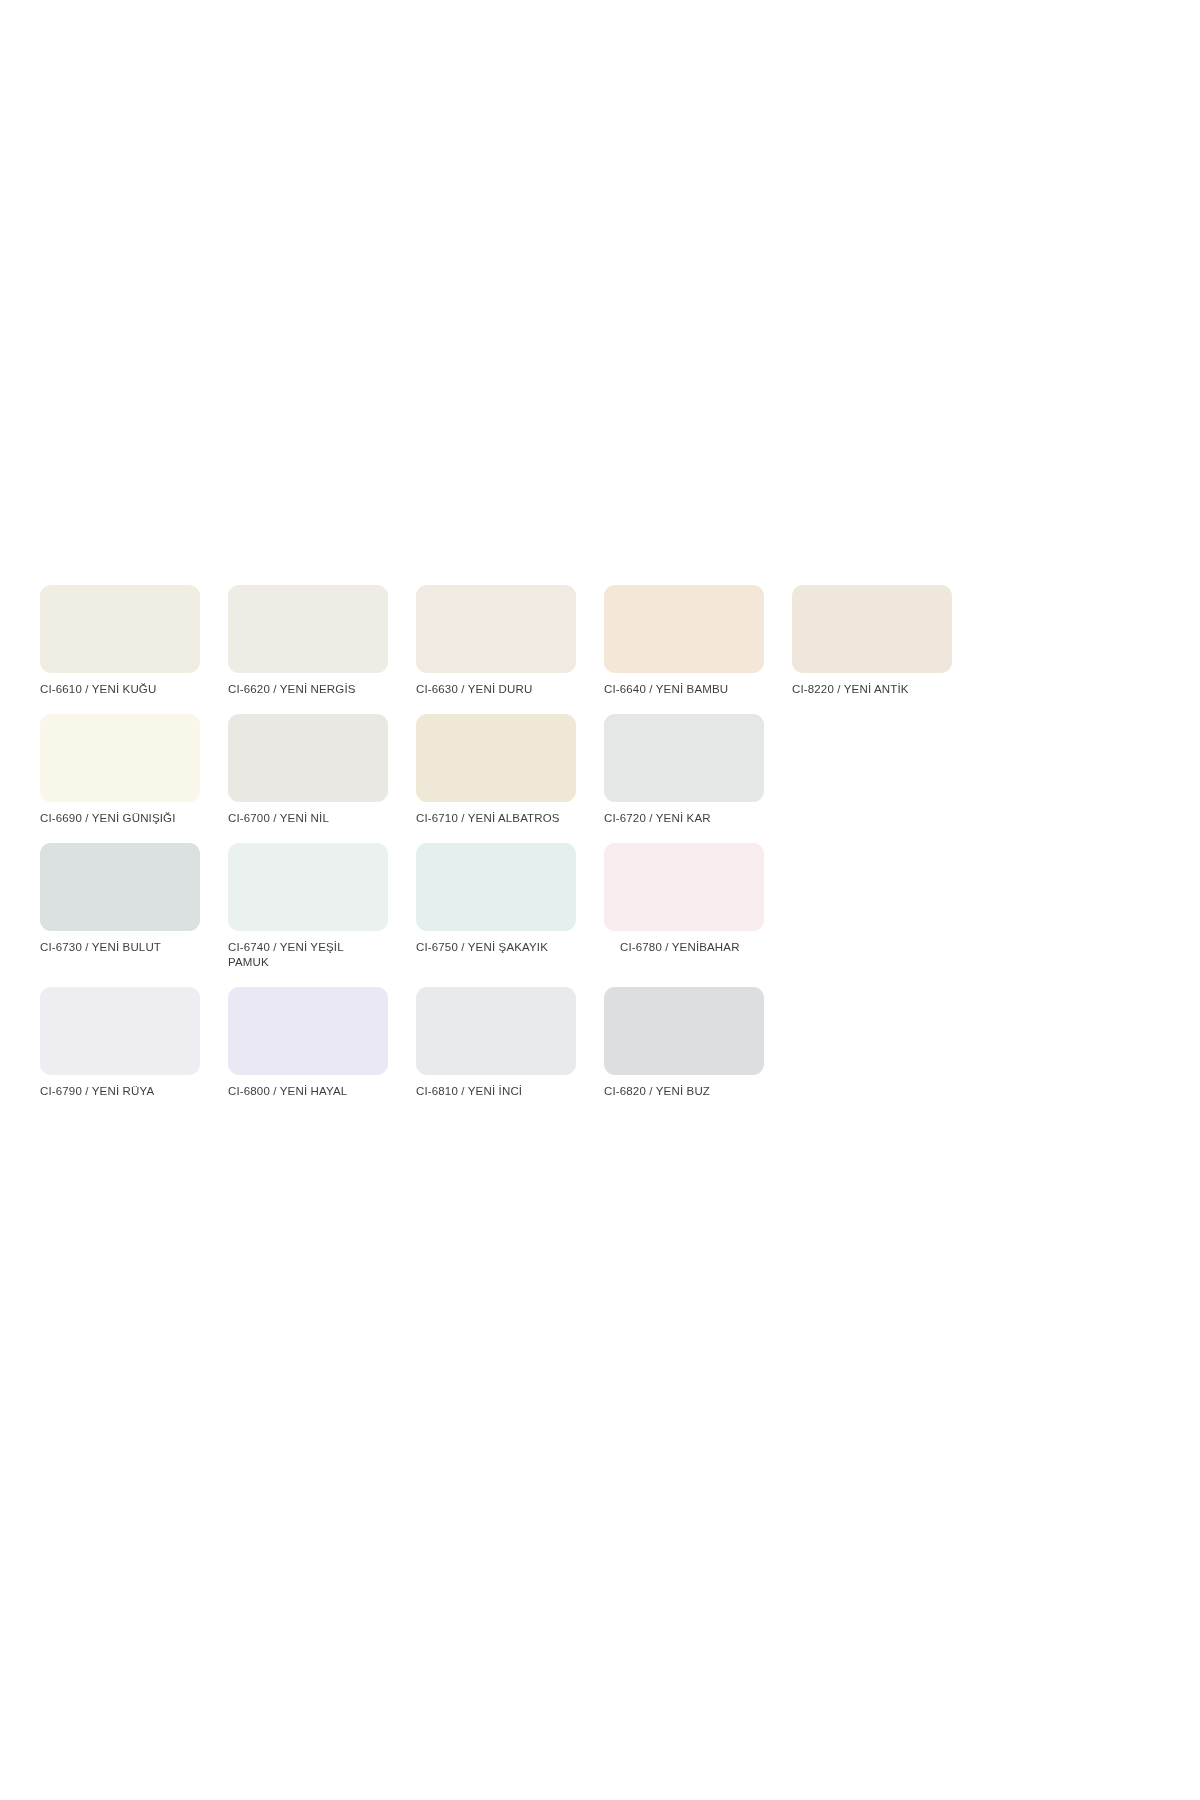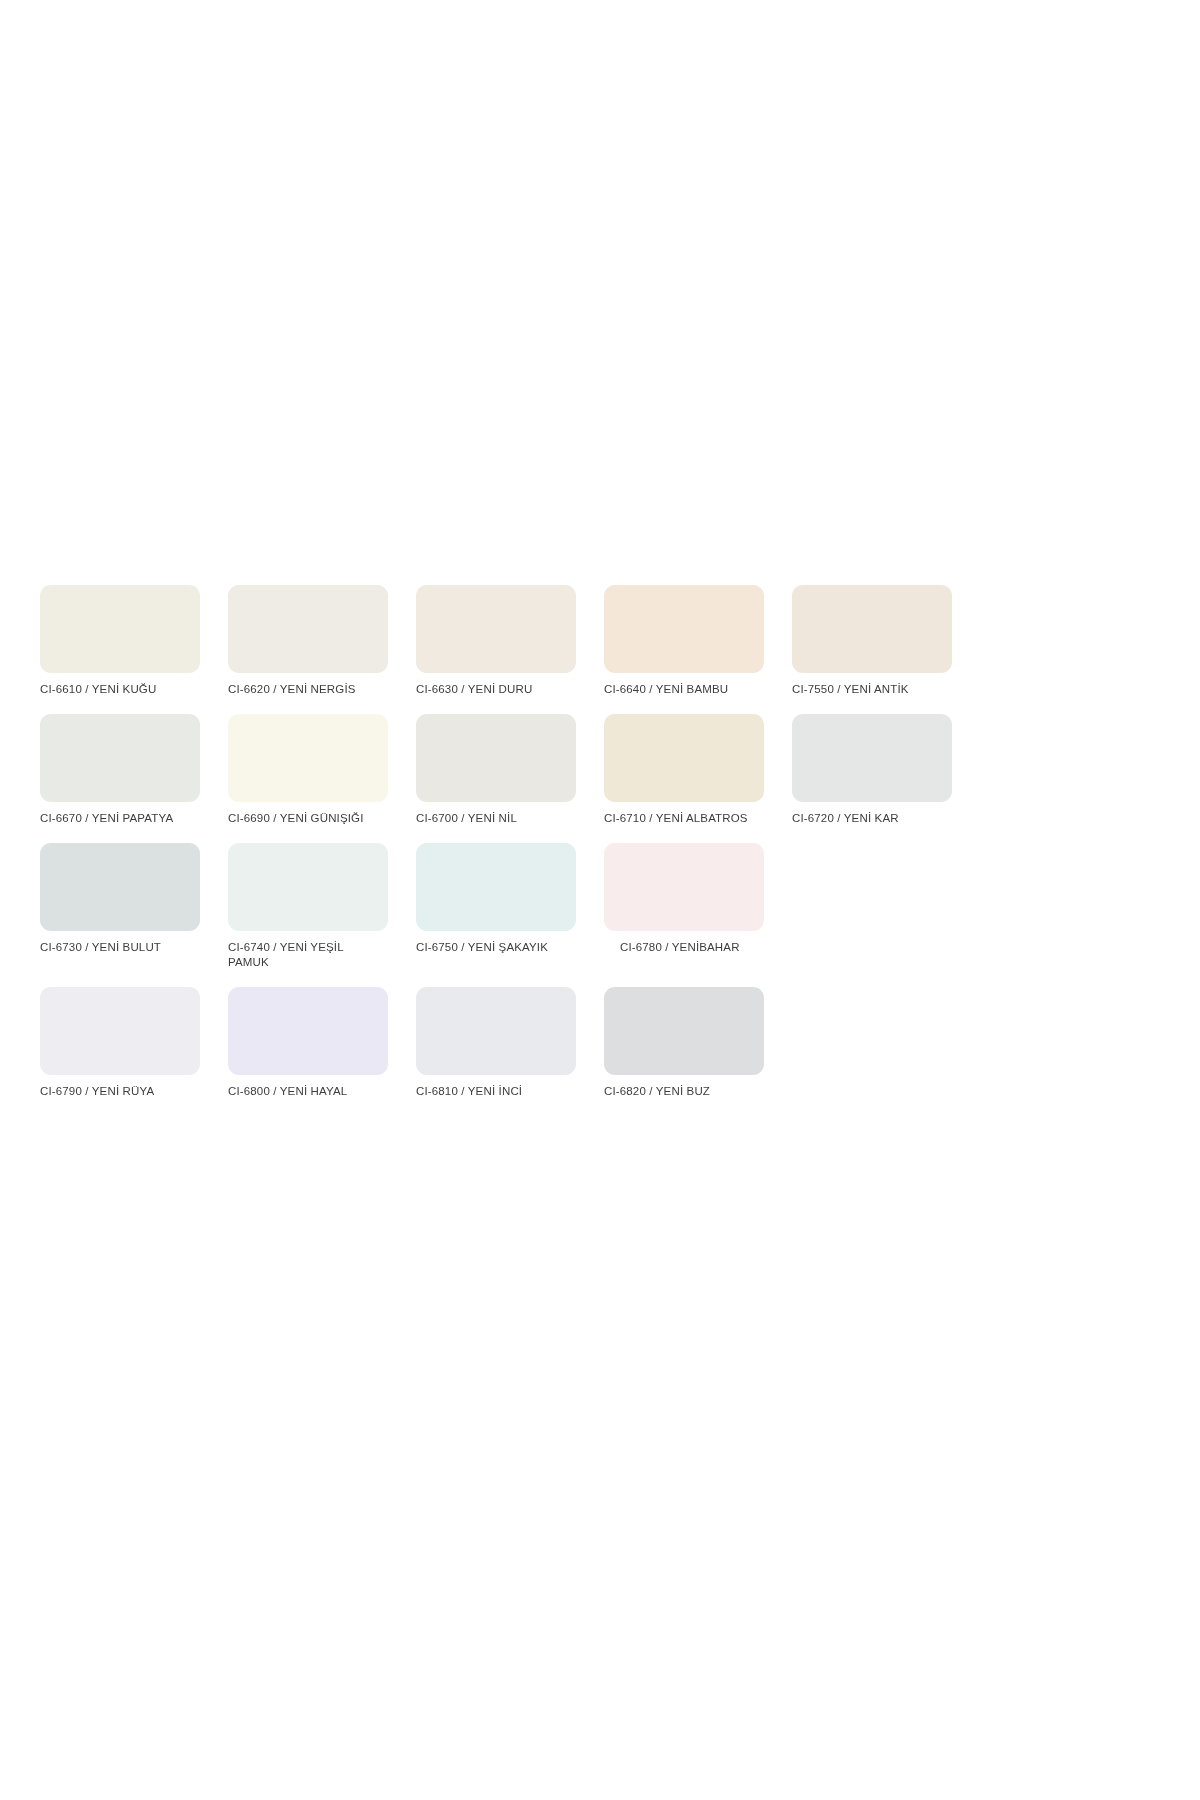--- a/index.html
+++ b/index.html
@@ -87,28 +87,24 @@
         <div class="swatch-cell">
           <div class="swatch-chip" style="background: rgb(240, 234, 224);"></div>
           <div class="swatch-label" style="color: rgb(61, 61, 61);">CI-6630 / YENİ DURU</div>
         </div>
         <div class="swatch-cell">
           <div class="swatch-chip" style="background: rgb(244, 231, 216);"></div>
           <div class="swatch-label" style="color: rgb(61, 61, 61);">CI-6640 / YENİ BAMBU</div>
         </div>
         <div class="swatch-cell">
           <div class="swatch-chip" style="background: rgb(239, 231, 219);"></div>
-          <div class="swatch-label" style="color: rgb(61, 61, 61);">CI-7550 / YENİ ANTİK</div>
+          <div class="swatch-label" style="color: rgb(61, 61, 61);">CI-8220 / YENİ ANTİK</div>
         </div>
       </div>
       <div class="swatch-row">
-        <div class="swatch-cell">
-          <div class="swatch-chip" style="background: rgb(232, 234, 229);"></div>
-          <div class="swatch-label" style="color: rgb(61, 61, 61);">CI-6670 / YENİ PAPATYA</div>
-        </div>
         <div class="swatch-cell">
           <div class="swatch-chip" style="background: rgb(248, 247, 234);"></div>
           <div class="swatch-label" style="color: rgb(61, 61, 61);">CI-6690 / YENİ GÜNIŞIĞI</div>
         </div>
         <div class="swatch-cell">
           <div class="swatch-chip" style="background: rgb(233, 232, 227);"></div>
           <div class="swatch-label" style="color: rgb(61, 61, 61);">CI-6700 / YENİ NİL</div>
         </div>
         <div class="swatch-cell">
           <div class="swatch-chip" style="background: rgb(239, 232, 214);"></div>

